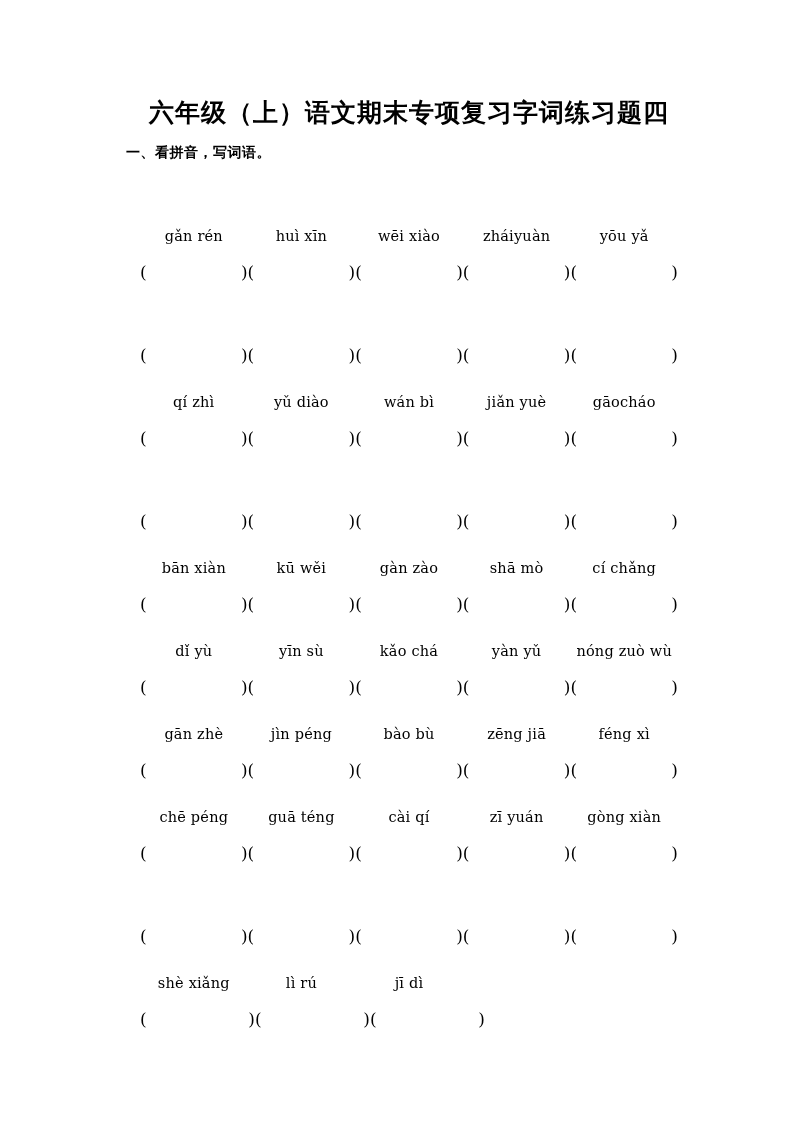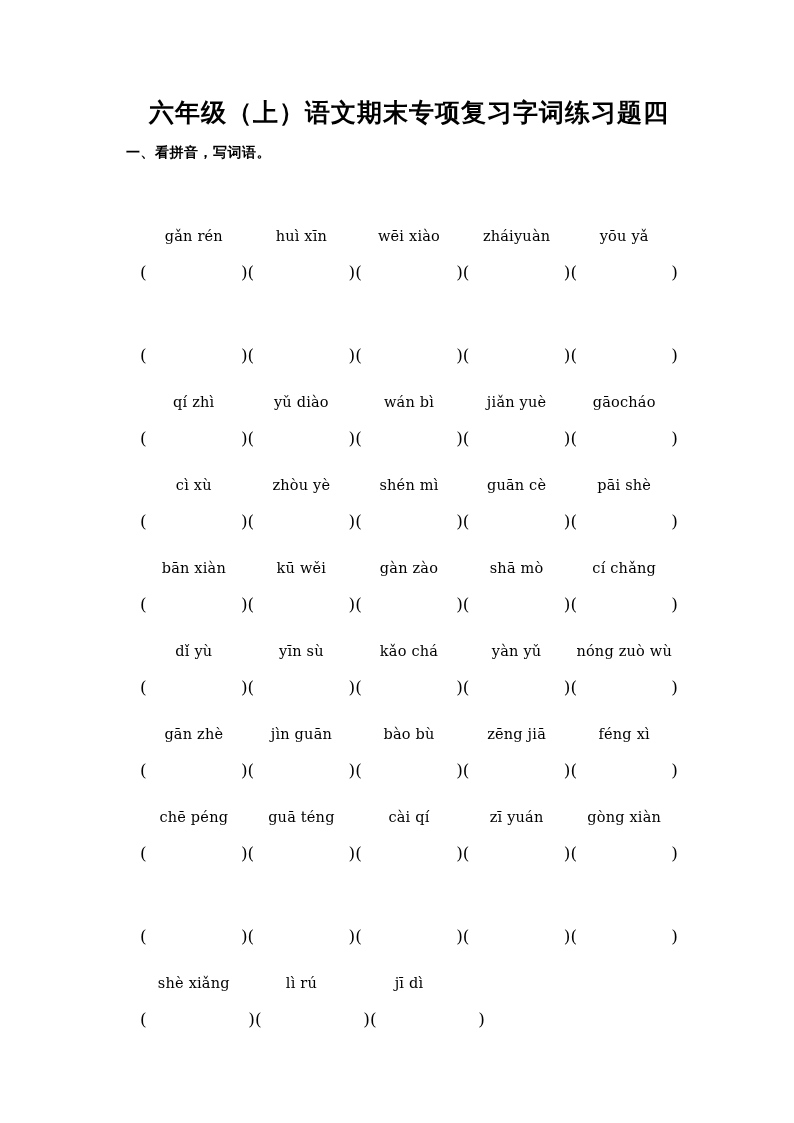--- a/index.html
+++ b/index.html
@@ -206,27 +206,20 @@
             <span class="paren-left">(</span>
             <span class="paren-right">)</span>
           </div>
           <div class="paren-cell">
             <span class="paren-left">(</span>
             <span class="paren-right">)</span>
           </div>
         </div>
       </div>
       <div class="pinyin-block">
-        <div class="pinyin-row">
-          <div class="pinyin-cell">cì xù</div>
-          <div class="pinyin-cell">zhòu yè</div>
-          <div class="pinyin-cell">shén mì</div>
-          <div class="pinyin-cell">guān cè</div>
-          <div class="pinyin-cell">pāi shè</div>
-        </div>
         <div class="paren-row">
           <div class="paren-cell">
             <span class="paren-left">(</span>
             <span class="paren-right">)</span>
           </div>
           <div class="paren-cell">
             <span class="paren-left">(</span>
             <span class="paren-right">)</span>
           </div>
           <div class="paren-cell">
@@ -301,21 +294,21 @@
           </div>
           <div class="paren-cell">
             <span class="paren-left">(</span>
             <span class="paren-right">)</span>
           </div>
         </div>
       </div>
       <div class="pinyin-block">
         <div class="pinyin-row">
           <div class="pinyin-cell">gān zhè</div>
-          <div class="pinyin-cell">jìn guān</div>
+          <div class="pinyin-cell">jìn péng</div>
           <div class="pinyin-cell">bào bù</div>
           <div class="pinyin-cell">zēng jiā</div>
           <div class="pinyin-cell">féng xì</div>
         </div>
         <div class="paren-row">
           <div class="paren-cell">
             <span class="paren-left">(</span>
             <span class="paren-right">)</span>
           </div>
           <div class="paren-cell">

